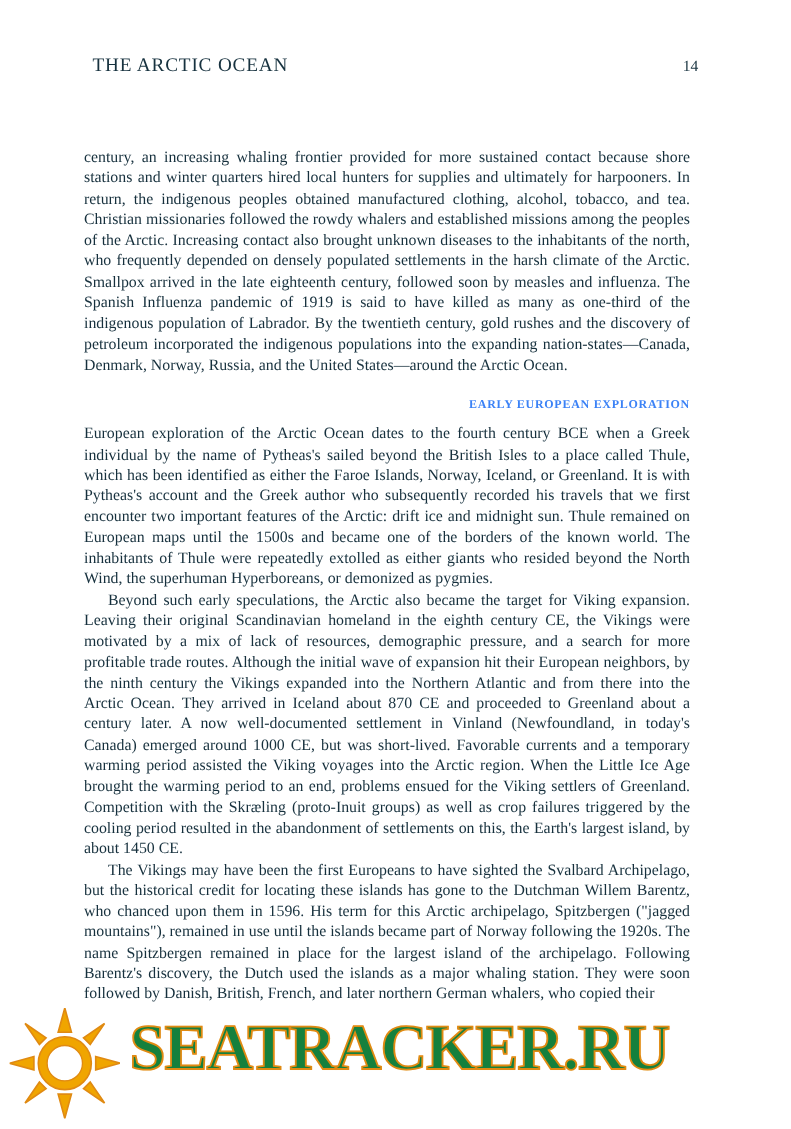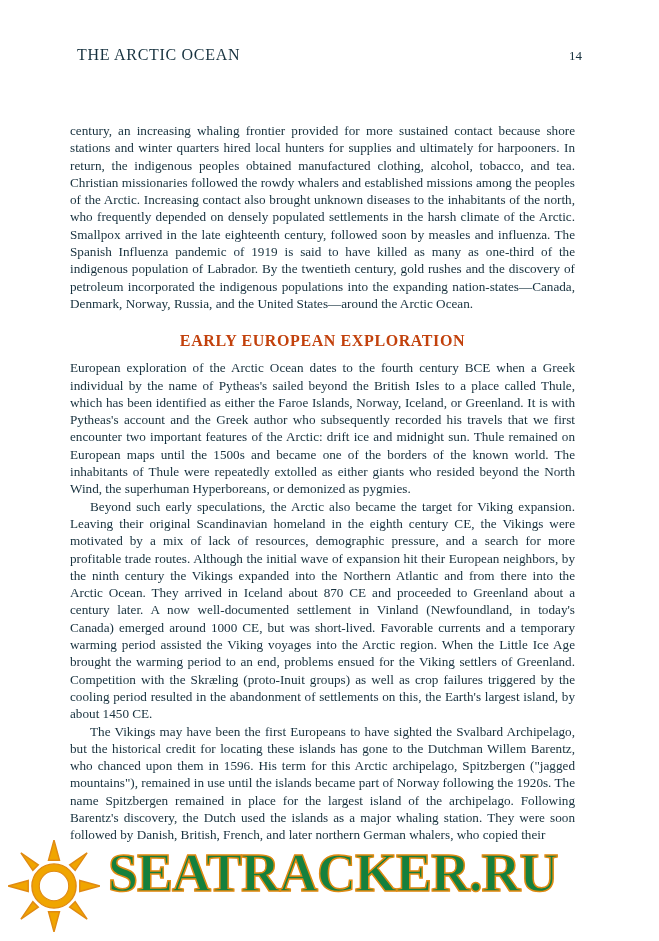--- a/index.html
+++ b/index.html
@@ -55,25 +55,25 @@
     text-align: justify;
     text-justify: inter-word;
     color: #16303d;
     hyphens: auto;
   }
   p.indent {
     text-indent: 20px;
   }
   h2.section-title {
     margin: 20px 0 9px 0;
-    text-align: center;
-    font-size: 16px;
+    text-align: right;
+    font-size: 10px;
     font-weight: bold;
     letter-spacing: 0.6px;
-    color: #c2410c;
+    color: #3b82f6;
     font-variant: small-caps;
     text-transform: uppercase;
   }
   
   .watermark {
     position: absolute;
     left: 0;
     bottom: 0;
     width: 659px;
     height: 115px;

